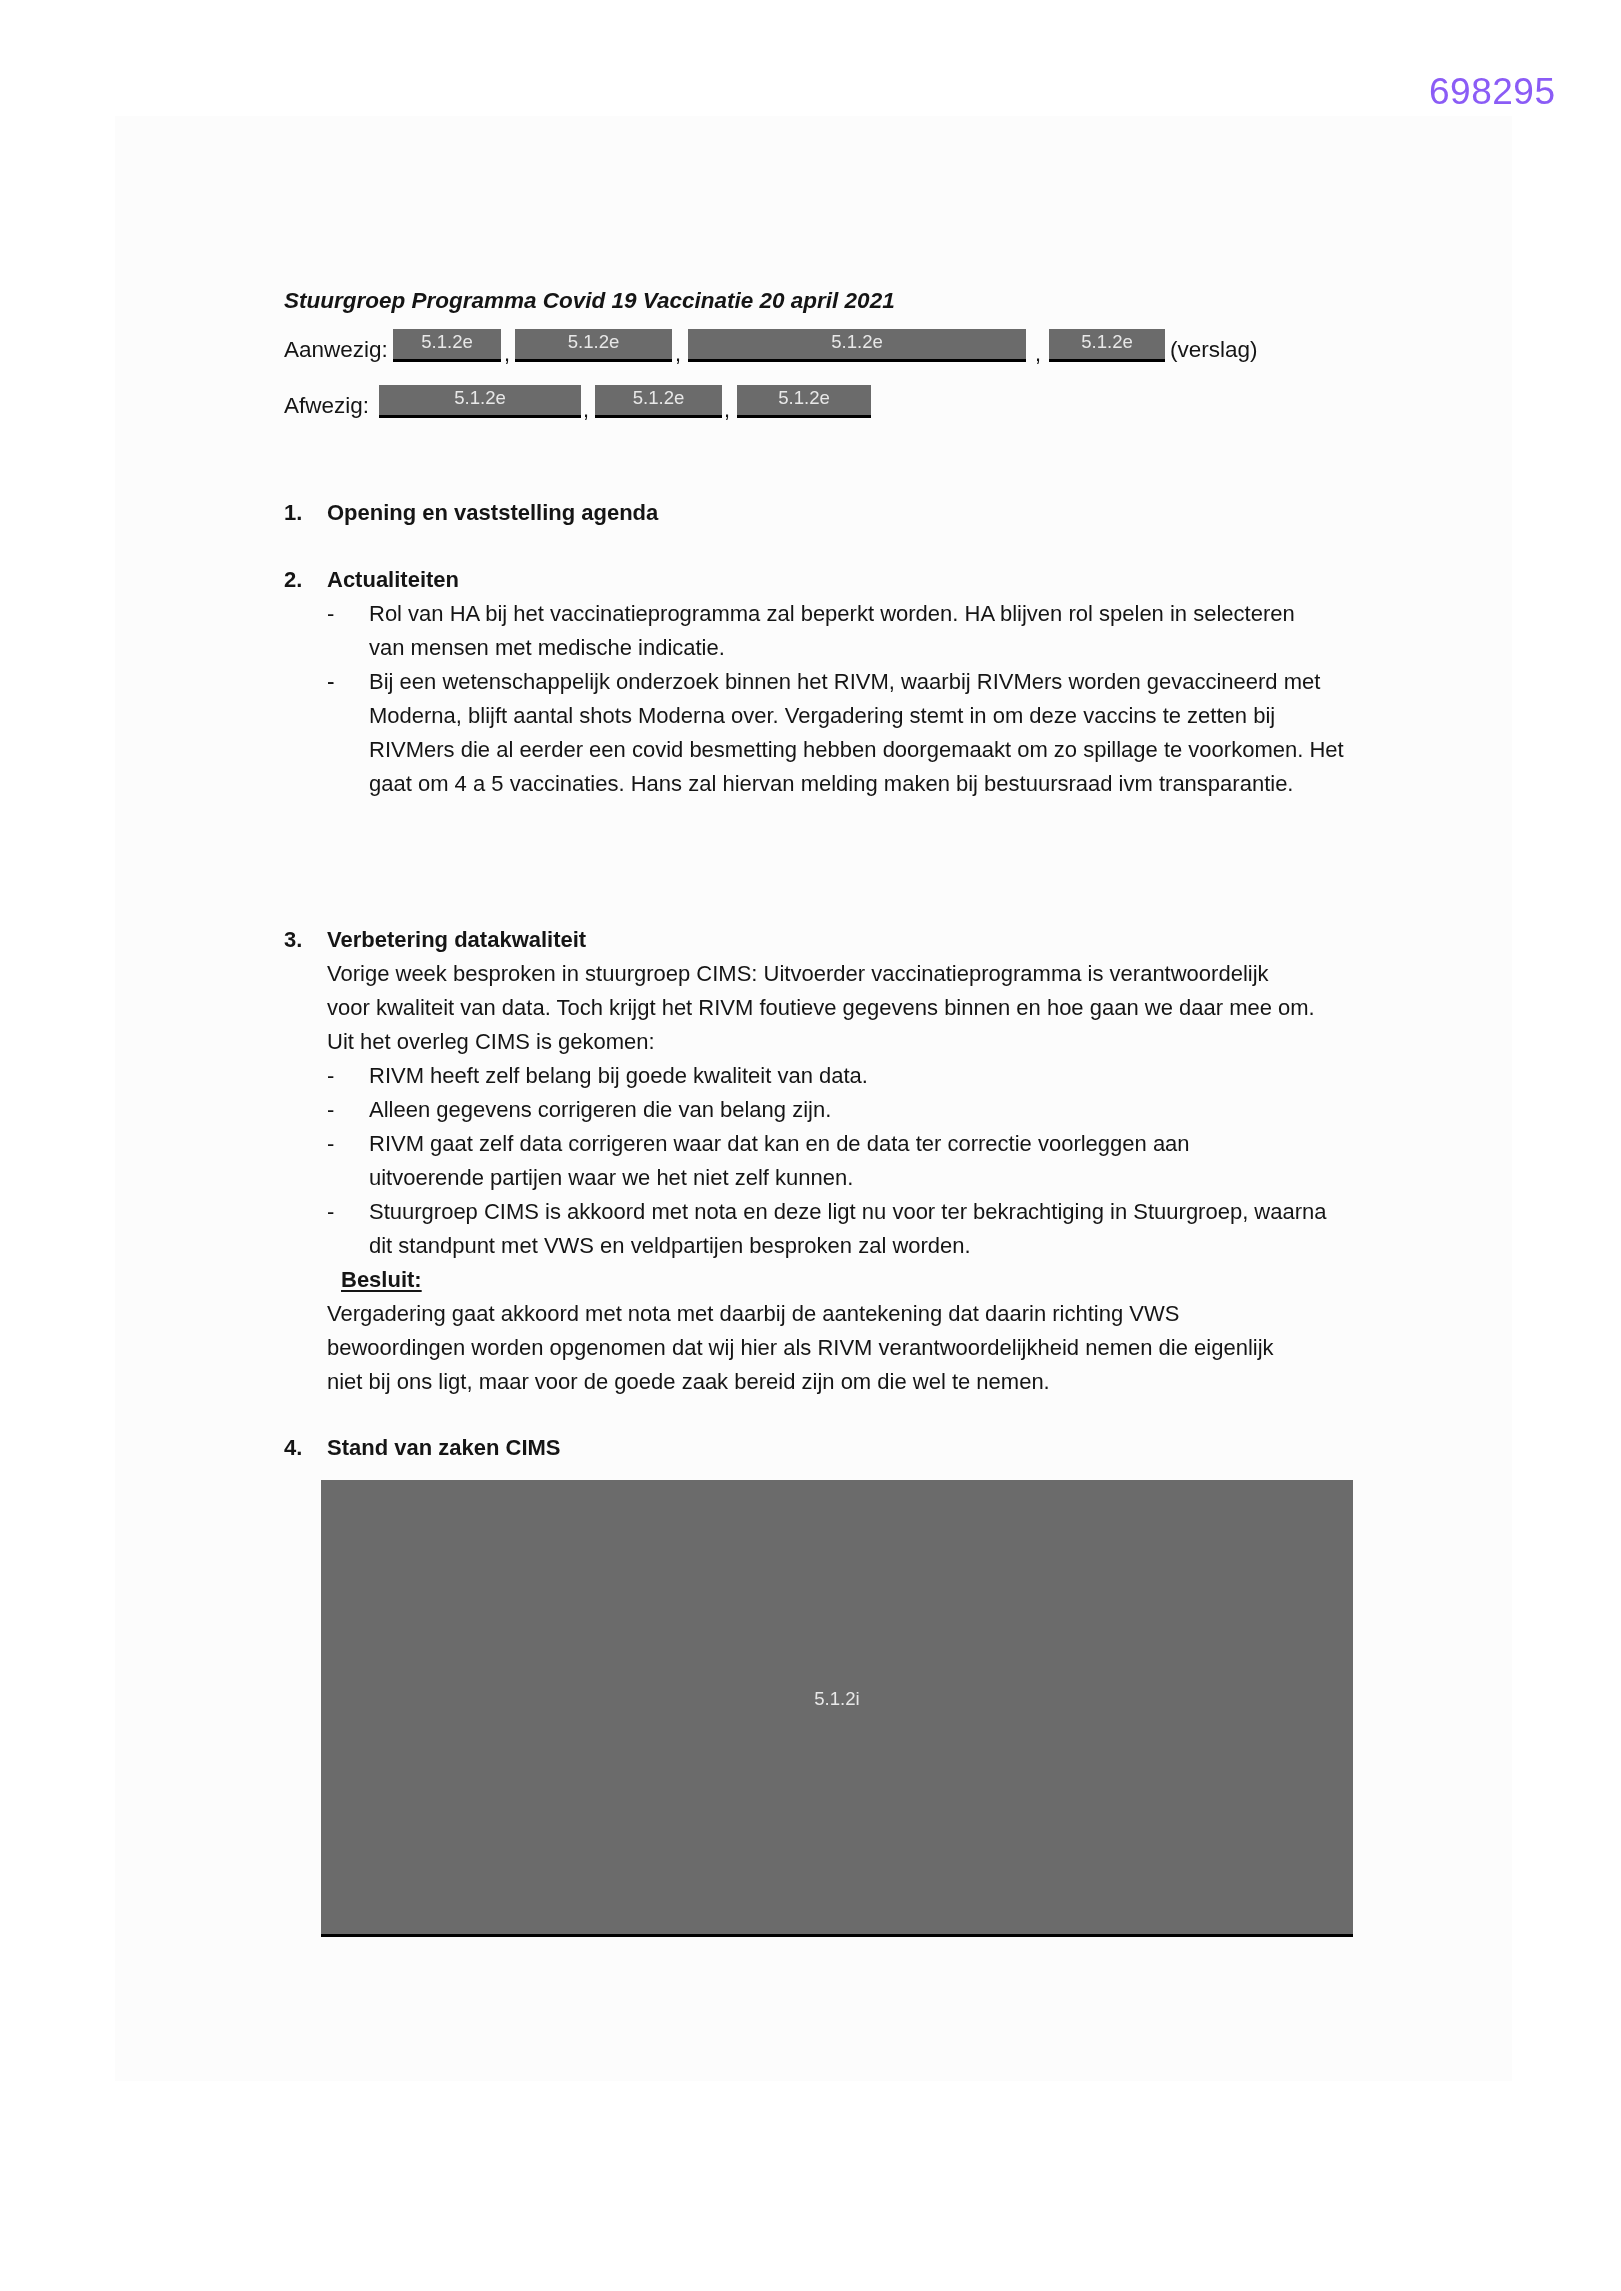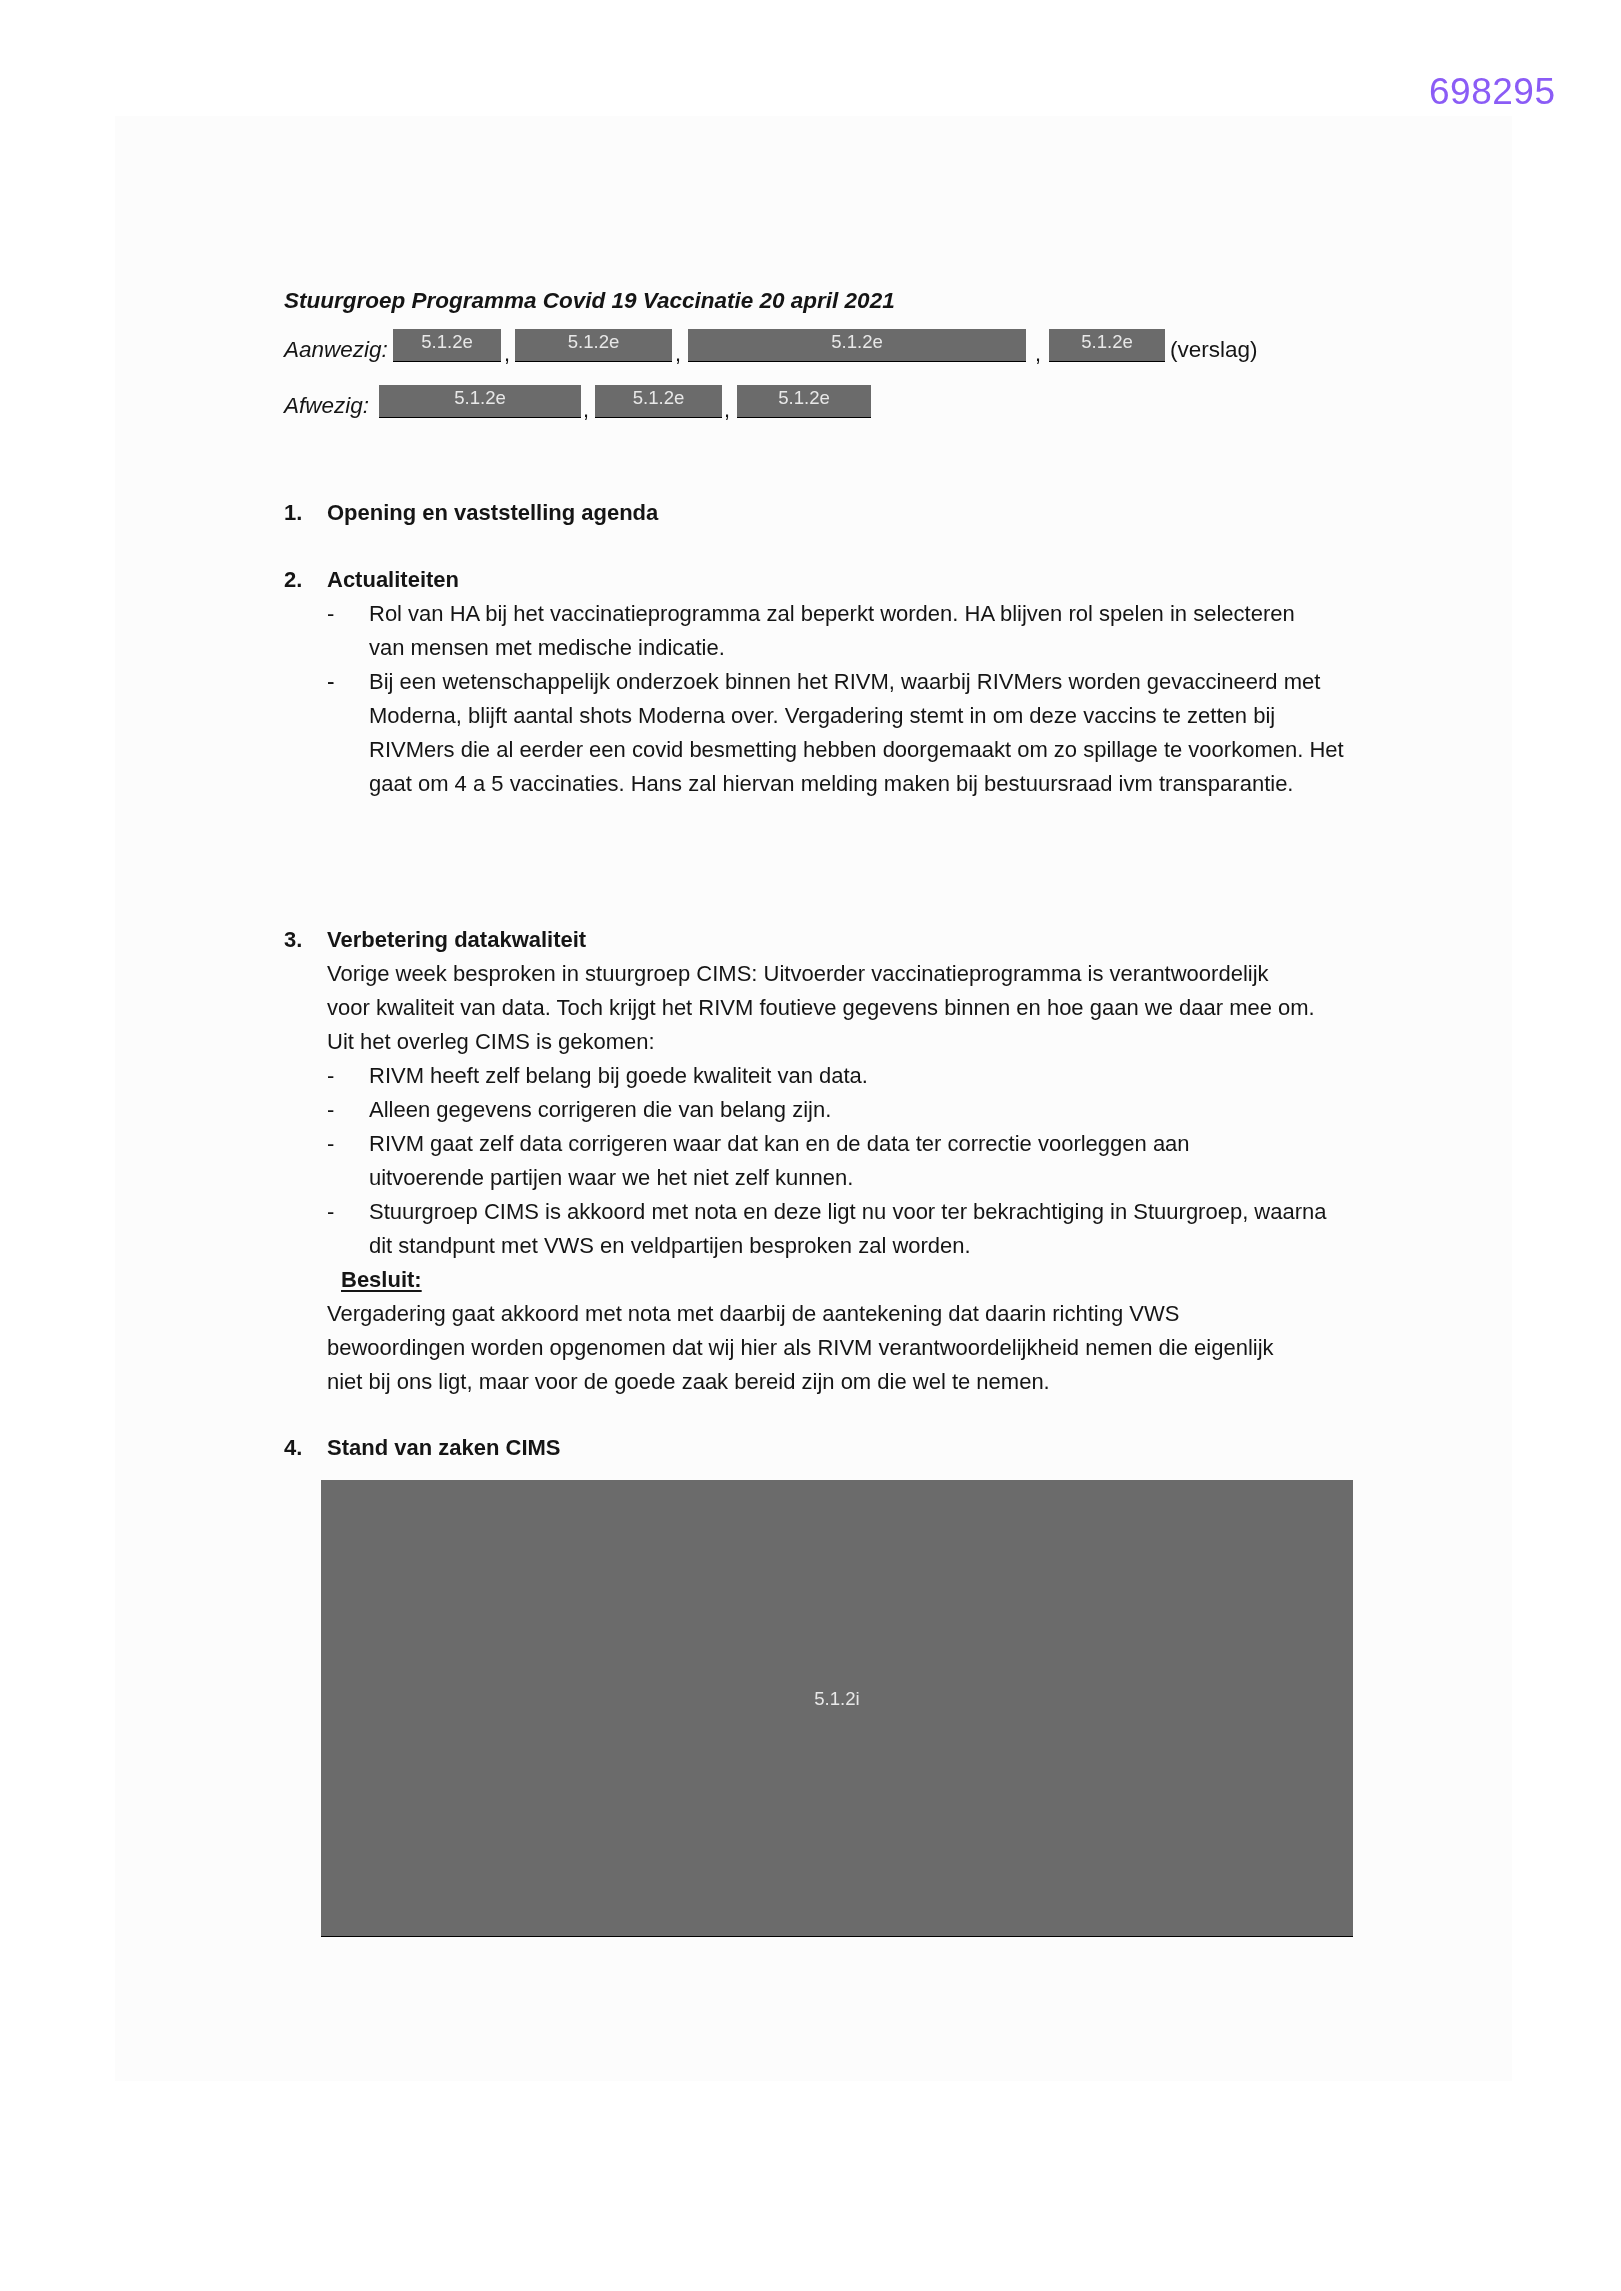--- a/index.html
+++ b/index.html
@@ -51,32 +51,31 @@
     }
     .att-row {
       position: relative;
       height: 39px;
       margin-top: 11.8px;
     }
     .att-row .label {
       position: absolute;
       left: 0;
       top: 3.9px;
-      font-style: italic;
       font-size: 22.5px;
     }
     .redact {
       position: absolute;
       background: #6b6b6b;
       color: #e8e8e8;
       font-family: "Liberation Sans", sans-serif;
       font-size: 18.6px;
       text-align: center;
       box-sizing: border-box;
-      border-bottom: 1px solid #000000;
+      border-bottom: 3px solid #000000;
     }
     .att-row .redact {
       top: 0;
       height: 33px;
       line-height: 25.5px;
     }
     .sep {
       position: absolute;
       top: 7.8px;
       font-size: 21.6px;

